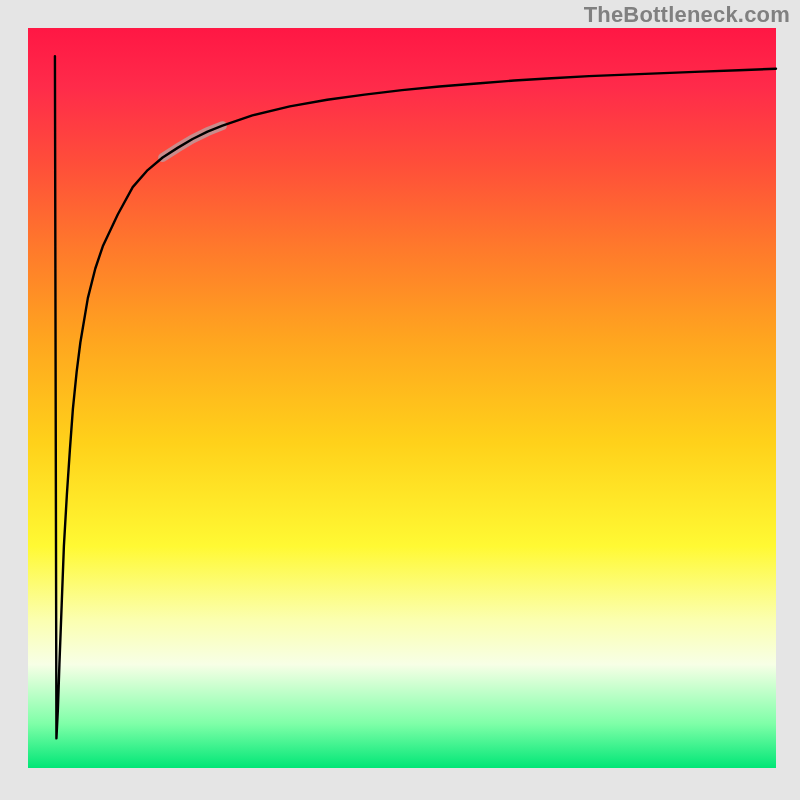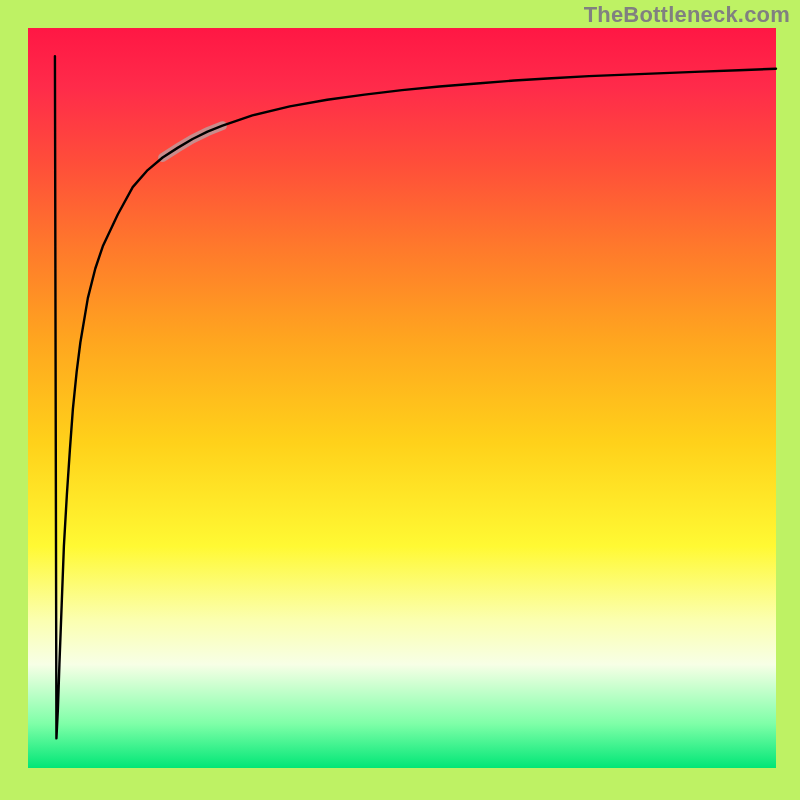--- a/index.html
+++ b/index.html
@@ -1,17 +1,17 @@
 <!DOCTYPE html>
 <html><head>
 <meta charset="utf-8">
 <style>
 * { margin: 0; padding: 0; box-sizing: border-box; }
 html, body { width: 800px; height: 800px; background: #000; overflow: hidden; font-family: Arial, Helvetica, sans-serif; }
-.frame { position: relative; width: 800px; height: 800px; background: #bef264; }
+.frame { position: relative; width: 800px; height: 800px; background: #e5e5e5; }
 .watermark { position: absolute; top: 2px; right: 10px; color: #808080; font-size: 22px; font-weight: 600; letter-spacing: 0.2px; z-index: 10; }
 .plot-area { position: absolute; left: 28px; top: 28px; width: 748px; height: 740px; background: linear-gradient(to bottom,
   #ff1744 0%,
   #ff2b4a 8%,
   #ff4d3a 18%,
   #ff7a2b 30%,
   #ffa51f 42%,
   #ffd11a 56%,
   #fff933 70%,
   #fbffb0 80%,

